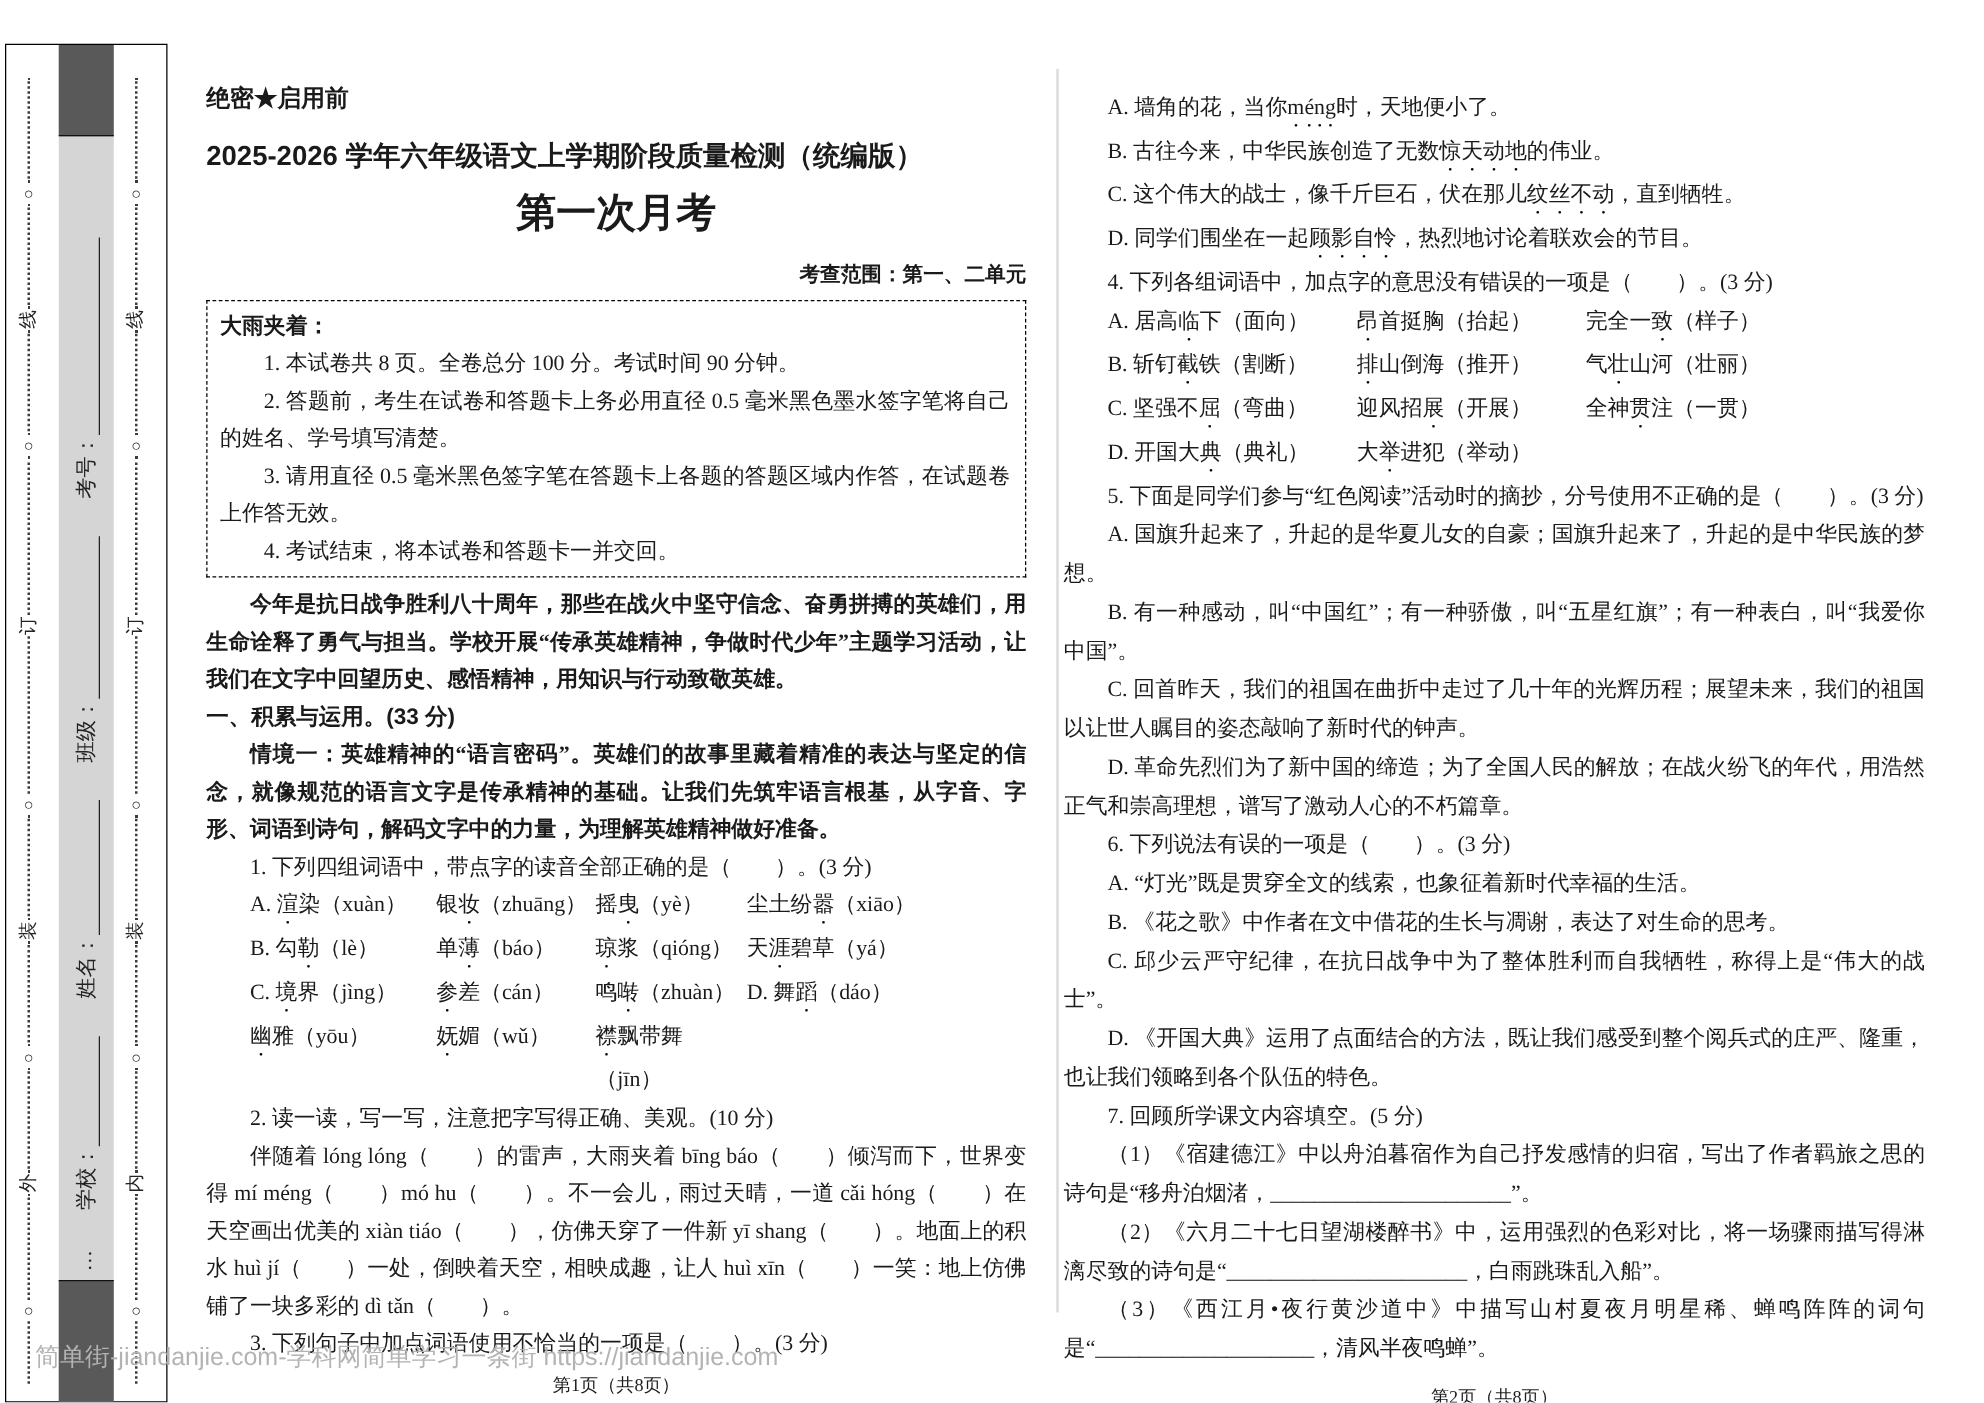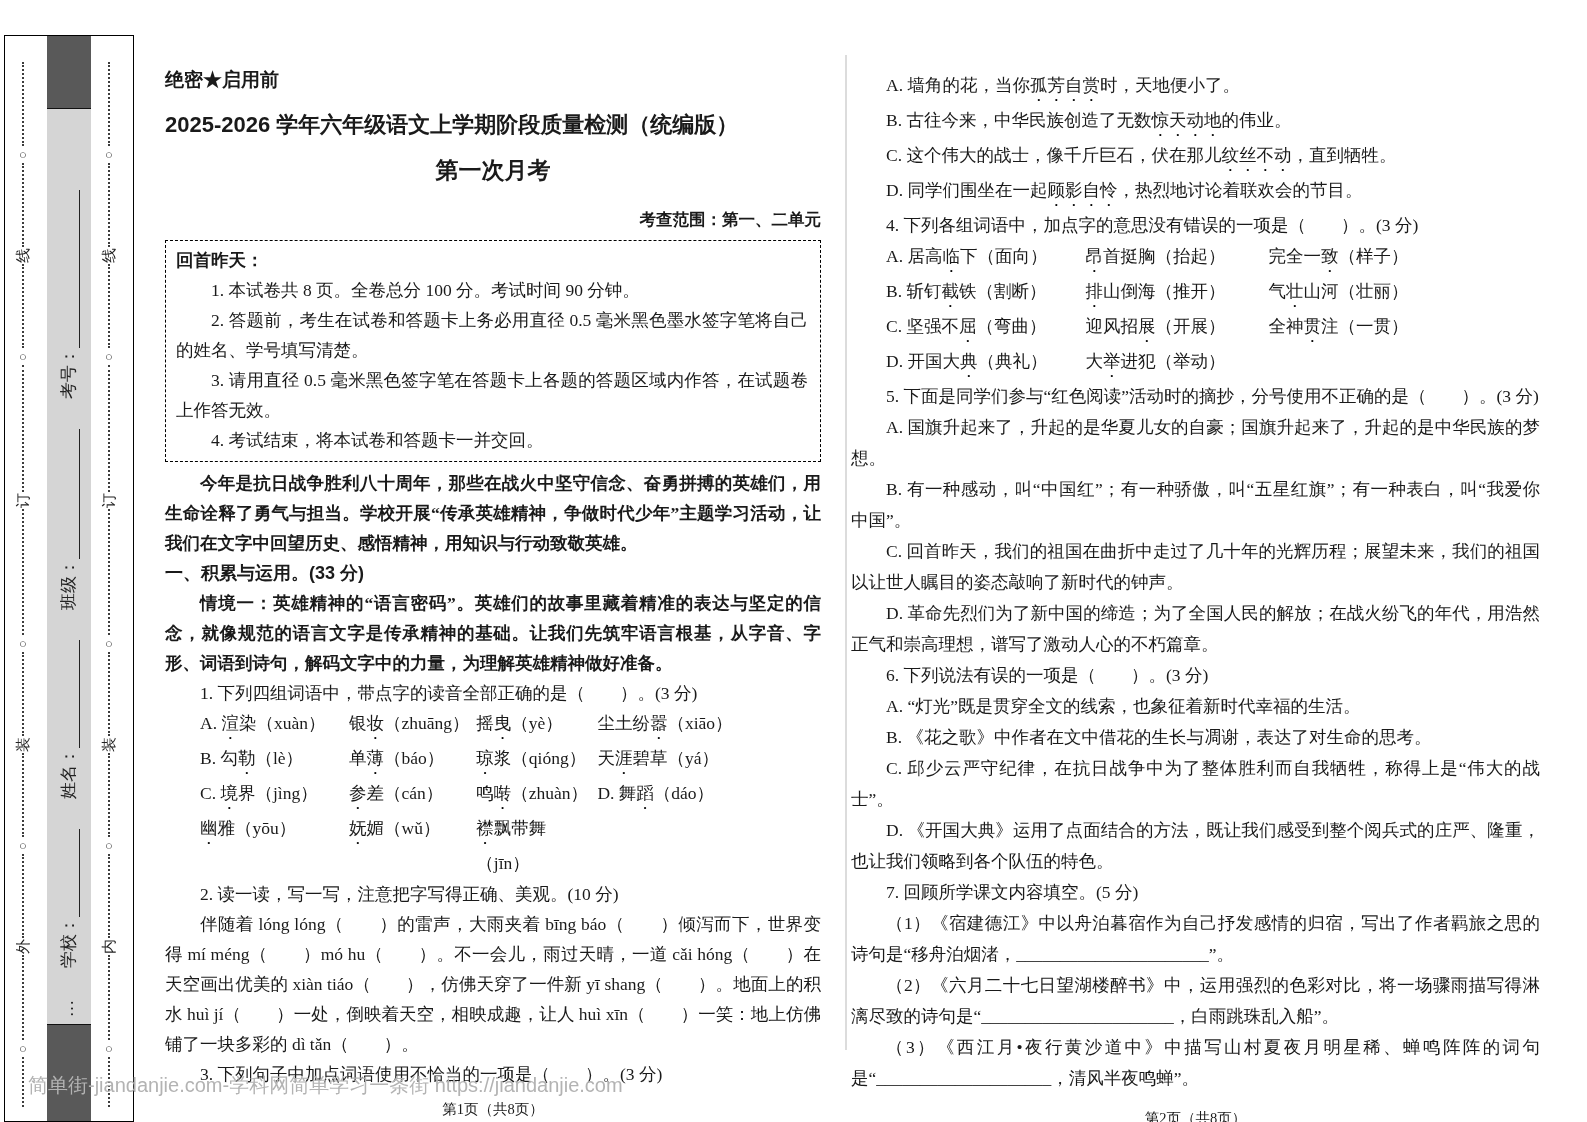--- a/index.html
+++ b/index.html
@@ -30,21 +30,21 @@
   .fblank { display:inline-block; border-bottom:1.5px solid #222; height:1.05em; }
   .ellip { letter-spacing:2px; }
   
   .divider { position:absolute; left:845px; top:55px; width:1.5px; height:995px; background:#dcdcdc; }
   .col { position:absolute; font-size:17.5px; line-height:30px; text-align:justify; }
   .col1 { left:165px; top:66px; width:656px; }
   .col2 { left:851px; top:70px; width:689px; line-height:31px; }
   .heiti { font-family:"Liberation Sans", sans-serif; }
   .secrecy { font-size:19px; font-weight:bold; line-height:28px; text-align:left; }
   .title { font-size:22px; font-weight:bold; text-align:left; margin-top:16px; line-height:30px; }
-  .examname { font-size:23px; font-weight:bold; text-align:center; margin-top:14px; line-height:32px; }
+  .examname { font-size:32px; font-weight:bold; text-align:center; margin-top:14px; line-height:32px; }
   .scope { font-size:16.5px; font-weight:bold; text-align:right; margin-top:22px; line-height:24px; }
   .notice-box { border:1.6px dashed #000; margin-top:8px; padding:4px 12px 6px 10px; line-height:30px; }
   .notice-h { font-weight:bold; }
   .ind { text-indent:2em; }
   .intro { margin-top:6px; font-weight:bold; }
   .sect-h { font-size:18px; font-weight:bold; line-height:30px; }
   .scenario { font-weight:bold; }
   .grid4 { display:grid; grid-template-columns:24% 20.5% 19.5% 36%; margin-left:2em; line-height:30.5px; text-align:left; }
   .grid3 { display:grid; grid-template-columns:30.5% 28% 41.5%; margin-left:2em; line-height:31px; text-align:left; }
   .footer { text-align:center; font-size:14.5px; margin-top:10px; line-height:20px; }
@@ -131,21 +131,21 @@
 
 <div class="divider"></div>
 
 <div class="col col1">
   <p class="secrecy heiti">绝密★启用前</p>
   <h1 class="title heiti">2025-2026 学年六年级语文上学期阶段质量检测（统编版）</h1>
   <h2 class="examname heiti">第一次月考</h2>
   <p class="scope">考查范围：第一、二单元</p>
 
   <div class="notice-box">
-    <p class="notice-h heiti">回首昨天：</p>
+    <p class="notice-h heiti">大雨夹着：</p>
     <p class="ind">1. 本试卷共 8 页。全卷总分 100 分。考试时间 90 分钟。</p>
     <p class="ind">2. 答题前，考生在试卷和答题卡上务必用直径 0.5 毫米黑色墨水签字笔将自己的姓名、学号填写清楚。</p>
     <p class="ind">3. 请用直径 0.5 毫米黑色签字笔在答题卡上各题的答题区域内作答，在试题卷上作答无效。</p>
     <p class="ind">4. 考试结束，将本试卷和答题卡一并交回。</p>
   </div>
 
   <p class="ind intro">今年是抗日战争胜利八十周年，那些在战火中坚守信念、奋勇拼搏的英雄们，用生命诠释了勇气与担当。学校开展“传承英雄精神，争做时代少年”主题学习活动，让我们在文字中回望历史、感悟精神，用知识与行动致敬英雄。</p>
   <h3 class="sect-h heiti">一、积累与运用。(33 分)</h3>
   <p class="ind scenario">情境一：英雄精神的“语言密码”。英雄们的故事里藏着精准的表达与坚定的信念，就像规范的语言文字是传承精神的基础。让我们先筑牢语言根基，从字音、字形、词语到诗句，解码文字中的力量，为理解英雄精神做好准备。</p>
 
@@ -169,21 +169,21 @@
   </div>
 
   <p class="ind">2. 读一读，写一写，注意把字写得正确、美观。(10 分)</p>
   <p class="ind">伴随着 lóng lóng（　　）的雷声，大雨夹着 bīng báo（　　）倾泻而下，世界变得 mí méng（　　）mó hu（　　）。不一会儿，雨过天晴，一道 cǎi hóng（　　）在天空画出优美的 xiàn tiáo（　　），仿佛天穿了一件新 yī shang（　　）。地面上的积水 huì jí（　　）一处，倒映着天空，相映成趣，让人 huì xīn（　　）一笑：地上仿佛铺了一块多彩的 dì tǎn（　　）。</p>
   <p class="ind">3. 下列句子中加点词语使用不恰当的一项是（　　）。(3 分)</p>
 
   <p class="footer">第1页（共8页）</p>
 </div>
 
 <div class="col col2">
-  <p class="ind">A. 墙角的花，当你<span class="dm">孤芳自赏</span>时，天地便小了。</p>
+  <p class="ind">A. 墙角的花，当你<span class="dm">méng</span>时，天地便小了。</p>
   <p class="ind">B. 古往今来，中华民族创造了无数<span class="dm">惊天动地</span>的伟业。</p>
   <p class="ind">C. 这个伟大的战士，像千斤巨石，伏在那儿<span class="dm">纹丝不动</span>，直到牺牲。</p>
   <p class="ind">D. 同学们围坐在一起<span class="dm">顾影自怜</span>，热烈地讨论着联欢会的节目。</p>
 
   <p class="ind">4. 下列各组词语中，加点字的意思没有错误的一项是（　　）。(3 分)</p>
   <div class="grid3">
     <span>A. 居高<span class="dm">临</span>下（面向）</span>
     <span><span class="dm">昂</span>首挺胸（抬起）</span>
     <span>完全一<span class="dm">致</span>（样子）</span>
     <span>B. 斩钉<span class="dm">截</span>铁（割断）</span>

